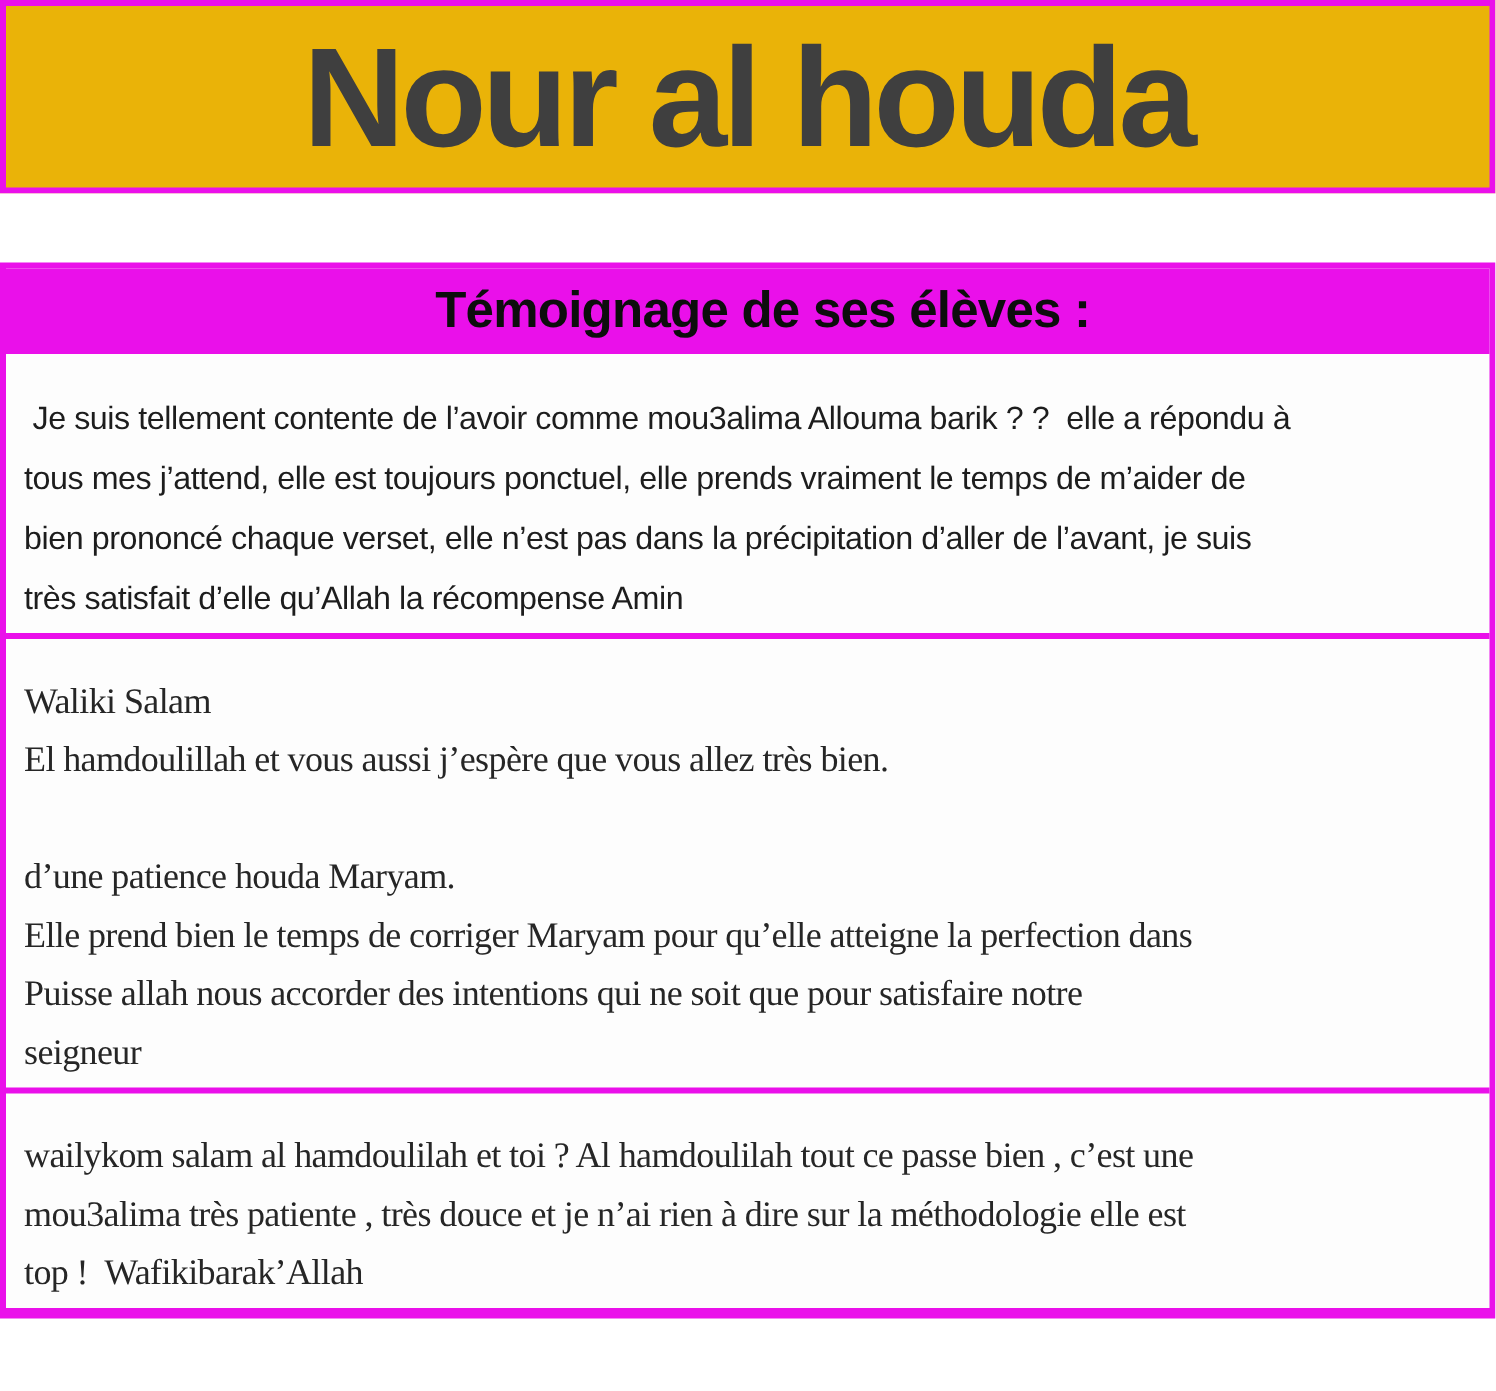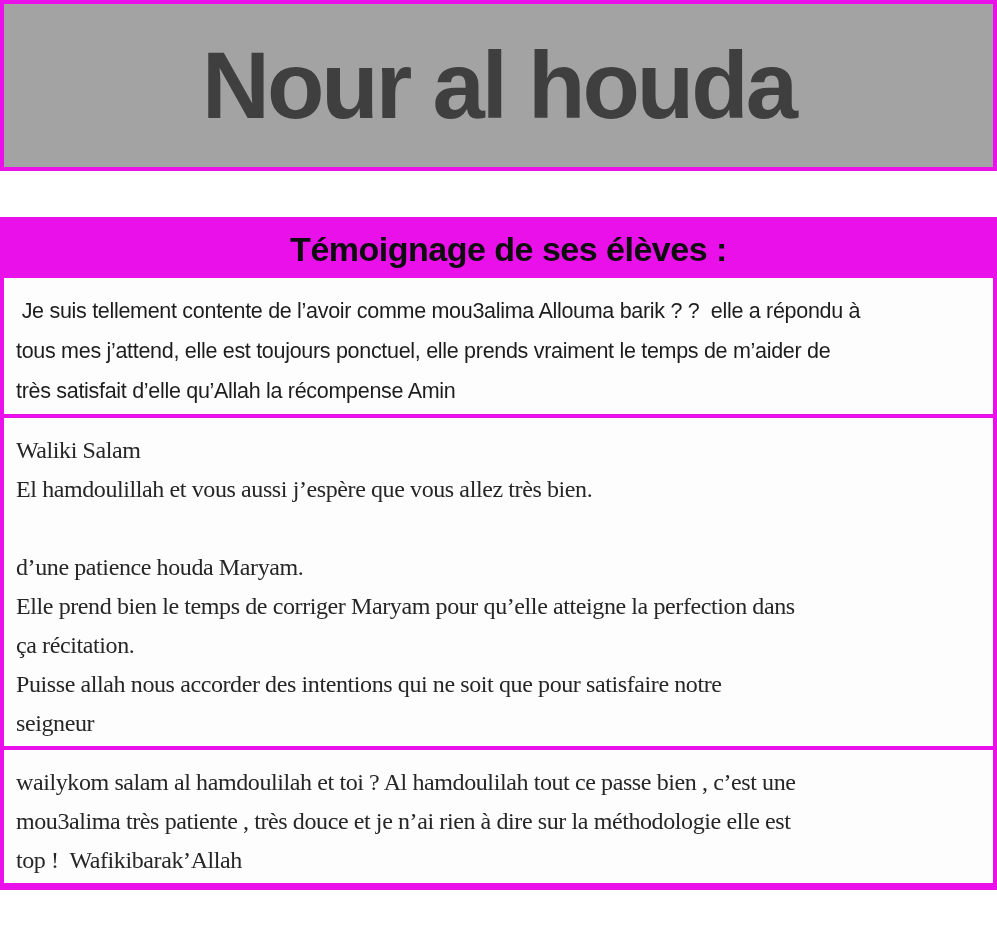--- a/index.html
+++ b/index.html
@@ -9,21 +9,21 @@
     --sans-text:#1d1d1d;
     --serif-text:#262626;
   }
   *{box-sizing:border-box;}
   html,body{margin:0;padding:0;}
   body{
     width:997px;height:927px;overflow:hidden;background:#ffffff;
     font-family:"Liberation Sans", sans-serif;
   }
   .title-box{
-    height:171px;border:4px solid var(--magenta);background:#a3a3a3;
+    height:129px;border:4px solid var(--magenta);background:#eab308;
     display:flex;align-items:center;justify-content:center;
   }
   .title-text{
     font-family:"Liberation Sans", sans-serif;
     font-size:94px;font-weight:bold;color:var(--title-color);
     letter-spacing:-3px;line-height:1;white-space:pre;
   }
   .gap{height:46px;background:#ffffff;}
   .content-box{
     border:4px solid var(--magenta);
@@ -32,21 +32,21 @@
   }
   .section-header{
     height:57px;background:var(--magenta);
     display:flex;align-items:center;justify-content:center;
   }
   .section-header-text{
     font-family:"Liberation Sans", sans-serif;
     font-size:34px;font-weight:bold;color:var(--header-text);
     letter-spacing:-0.5px;white-space:pre;margin-left:20px;
   }
-  .testimonial{padding:13px 12px 3px 12px;overflow:hidden;}
+  .testimonial{padding:23px 12px 3px 12px;overflow:hidden;}
   .testimonial.sans{
     font-family:"Liberation Sans", sans-serif;
     font-size:21.5px;color:var(--sans-text);letter-spacing:-0.3px;
   }
   .testimonial.sans .line{line-height:40px;min-height:40px;}
   .testimonial.serif{
     font-family:"Liberation Serif", serif;
     font-size:24px;color:var(--serif-text);letter-spacing:-0.4px;
   }
   .testimonial.serif .line{line-height:39px;min-height:39px;font-family:Liberation Serif, serif;}
@@ -64,30 +64,30 @@
 
 <div class="content-box">
 
   <div class="section-header">
     <div class="section-header-text">Témoignage de ses élèves :</div>
   </div>
 
   <div class="testimonial sans">
     <div class="line"> Je suis tellement contente de l’avoir comme mou3alima Allouma barik ? ?  elle a répondu à</div>
     <div class="line">tous mes j’attend, elle est toujours ponctuel, elle prends vraiment le temps de m’aider de</div>
+    <div class="line">bien prononcé chaque verset, elle n’est pas dans la précipitation d’aller de l’avant, je suis</div>
     <div class="line">très satisfait d’elle qu’Allah la récompense Amin</div>
   </div>
 
   <div class="testimonial serif">
     <div class="line">Waliki Salam</div>
     <div class="line">El hamdoulillah et vous aussi j’espère que vous allez très bien.</div>
     <div class="line"></div>
     <div class="line">d’une patience houda Maryam.</div>
     <div class="line">Elle prend bien le temps de corriger Maryam pour qu’elle atteigne la perfection dans</div>
-    <div class="line">ça récitation.</div>
     <div class="line">Puisse allah nous accorder des intentions qui ne soit que pour satisfaire notre</div>
     <div class="line">seigneur</div>
   </div>
 
   <div class="testimonial serif">
     <div class="line">wailykom salam al hamdoulilah et toi ? Al hamdoulilah tout ce passe bien , c’est une</div>
     <div class="line">mou3alima très patiente , très douce et je n’ai rien à dire sur la méthodologie elle est</div>
     <div class="line">top !  Wafikibarak’Allah</div>
   </div>
 

